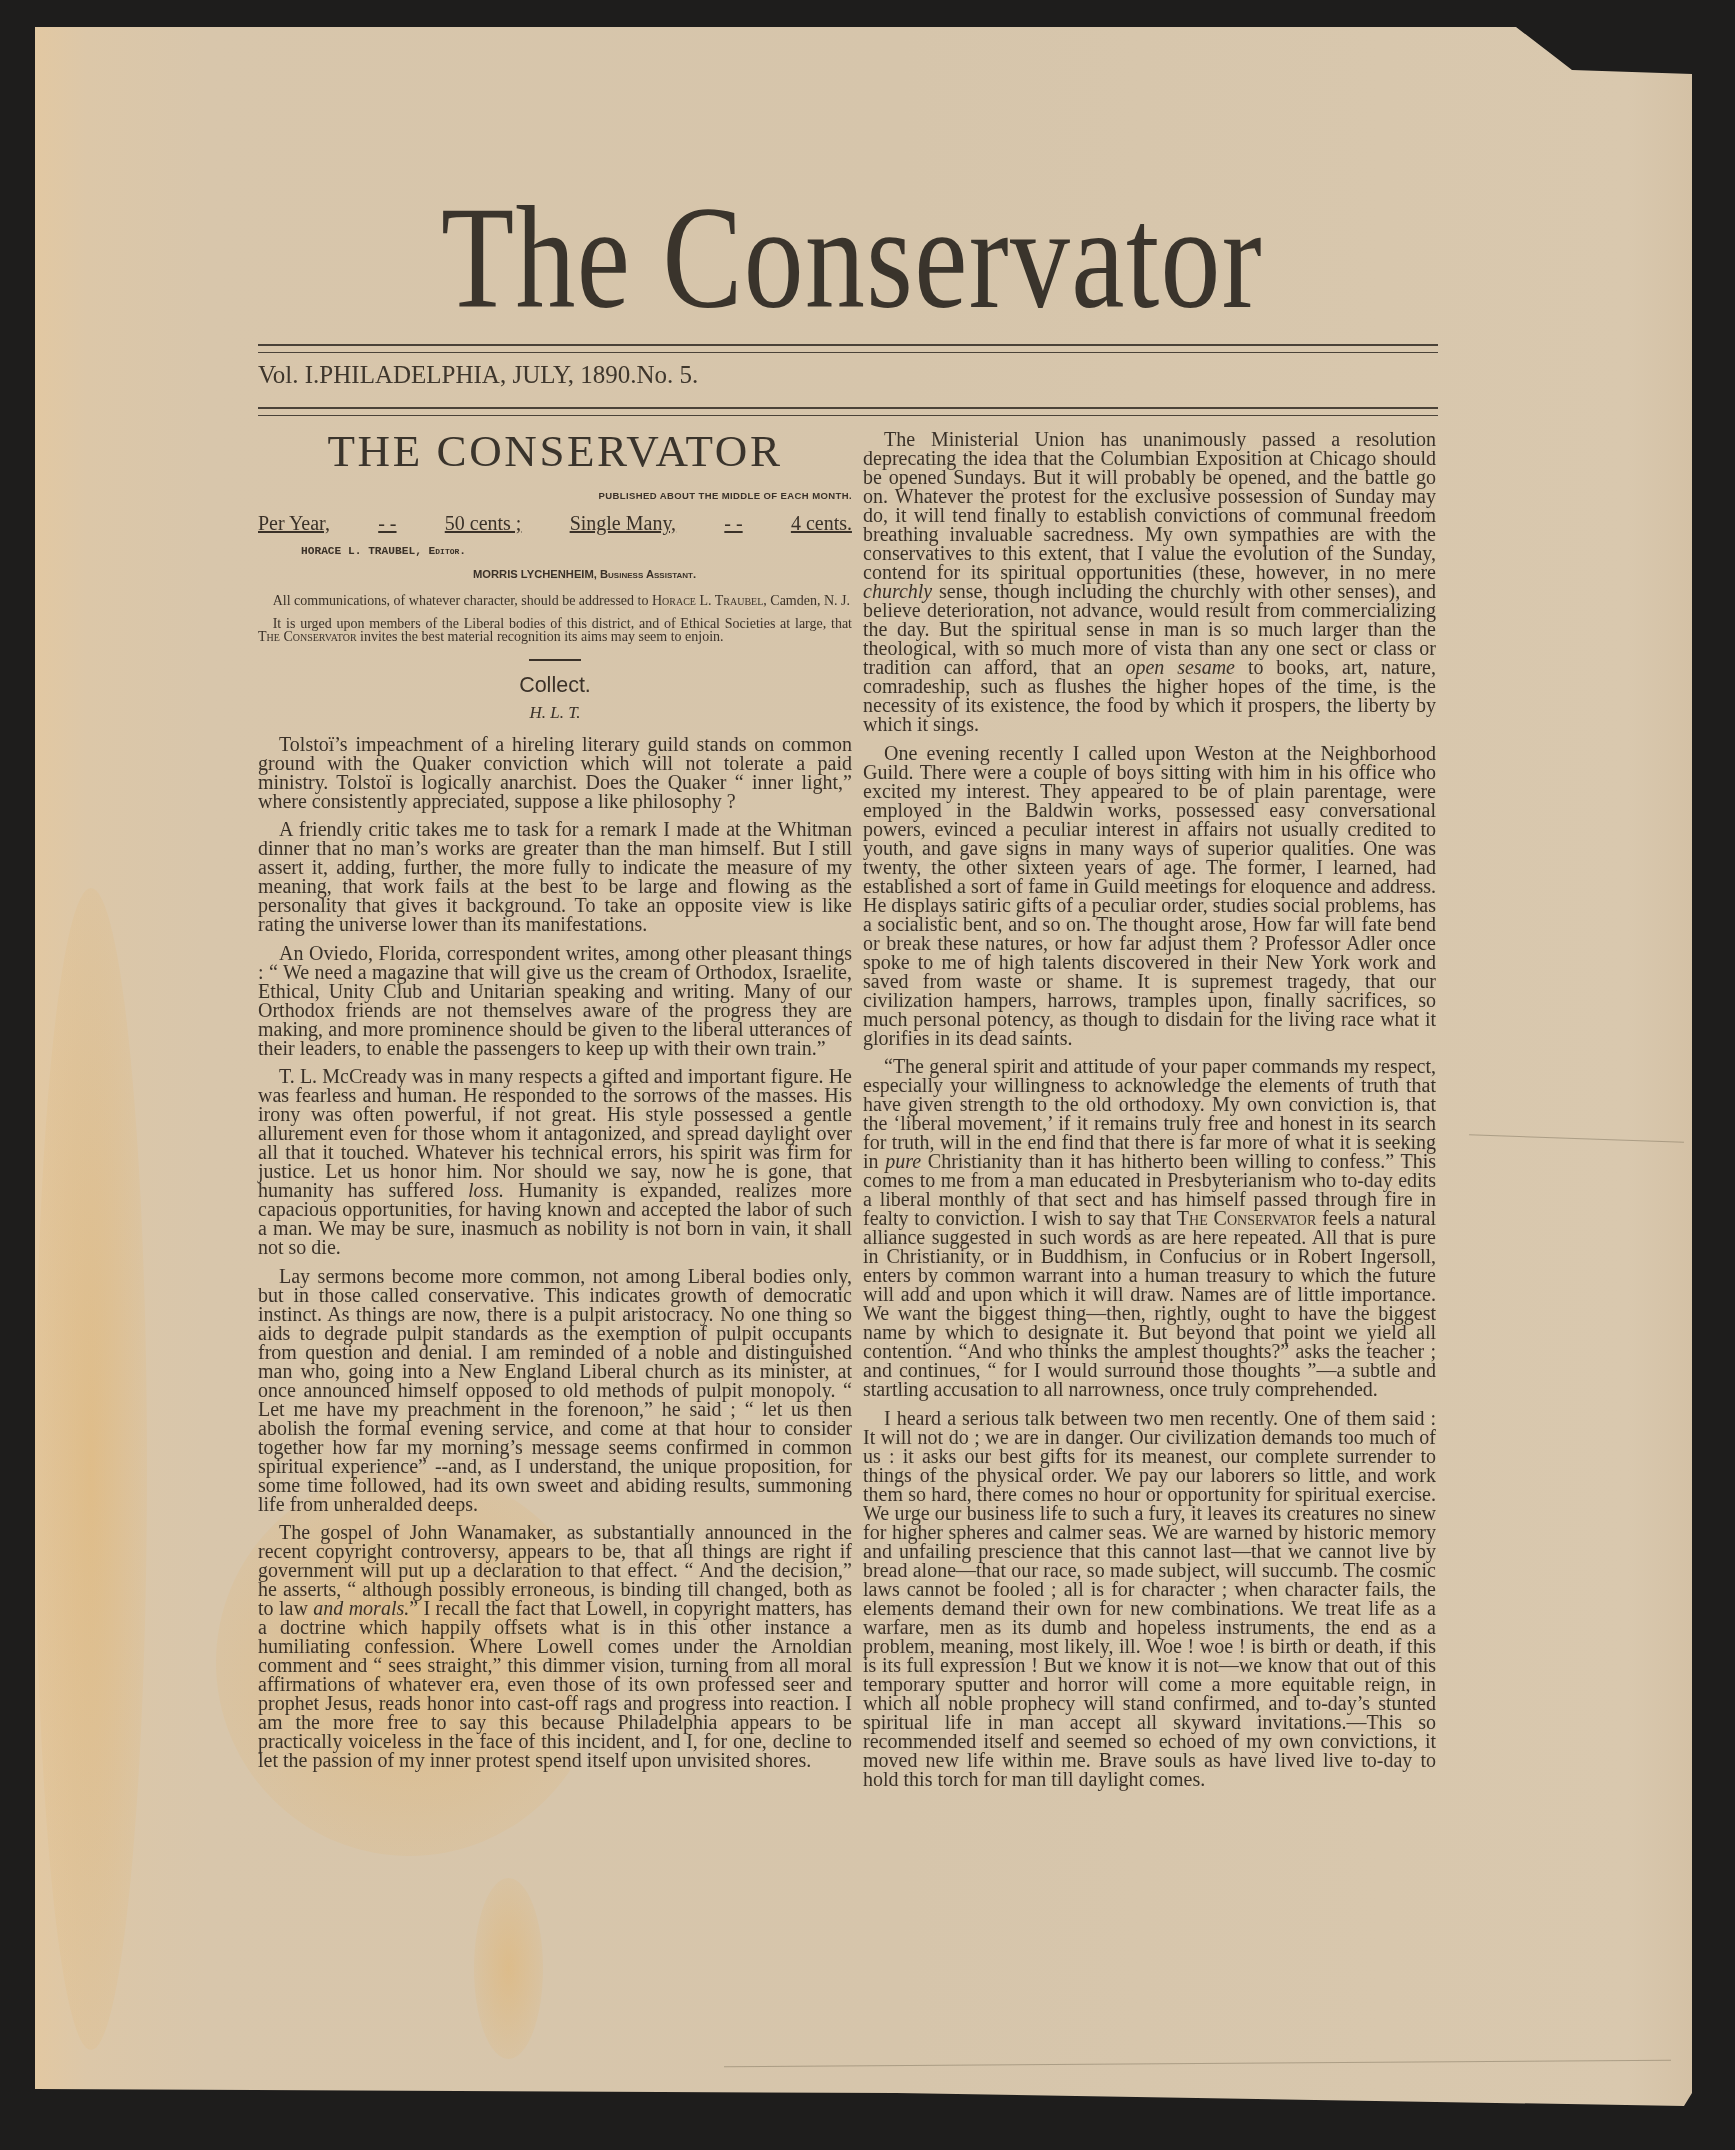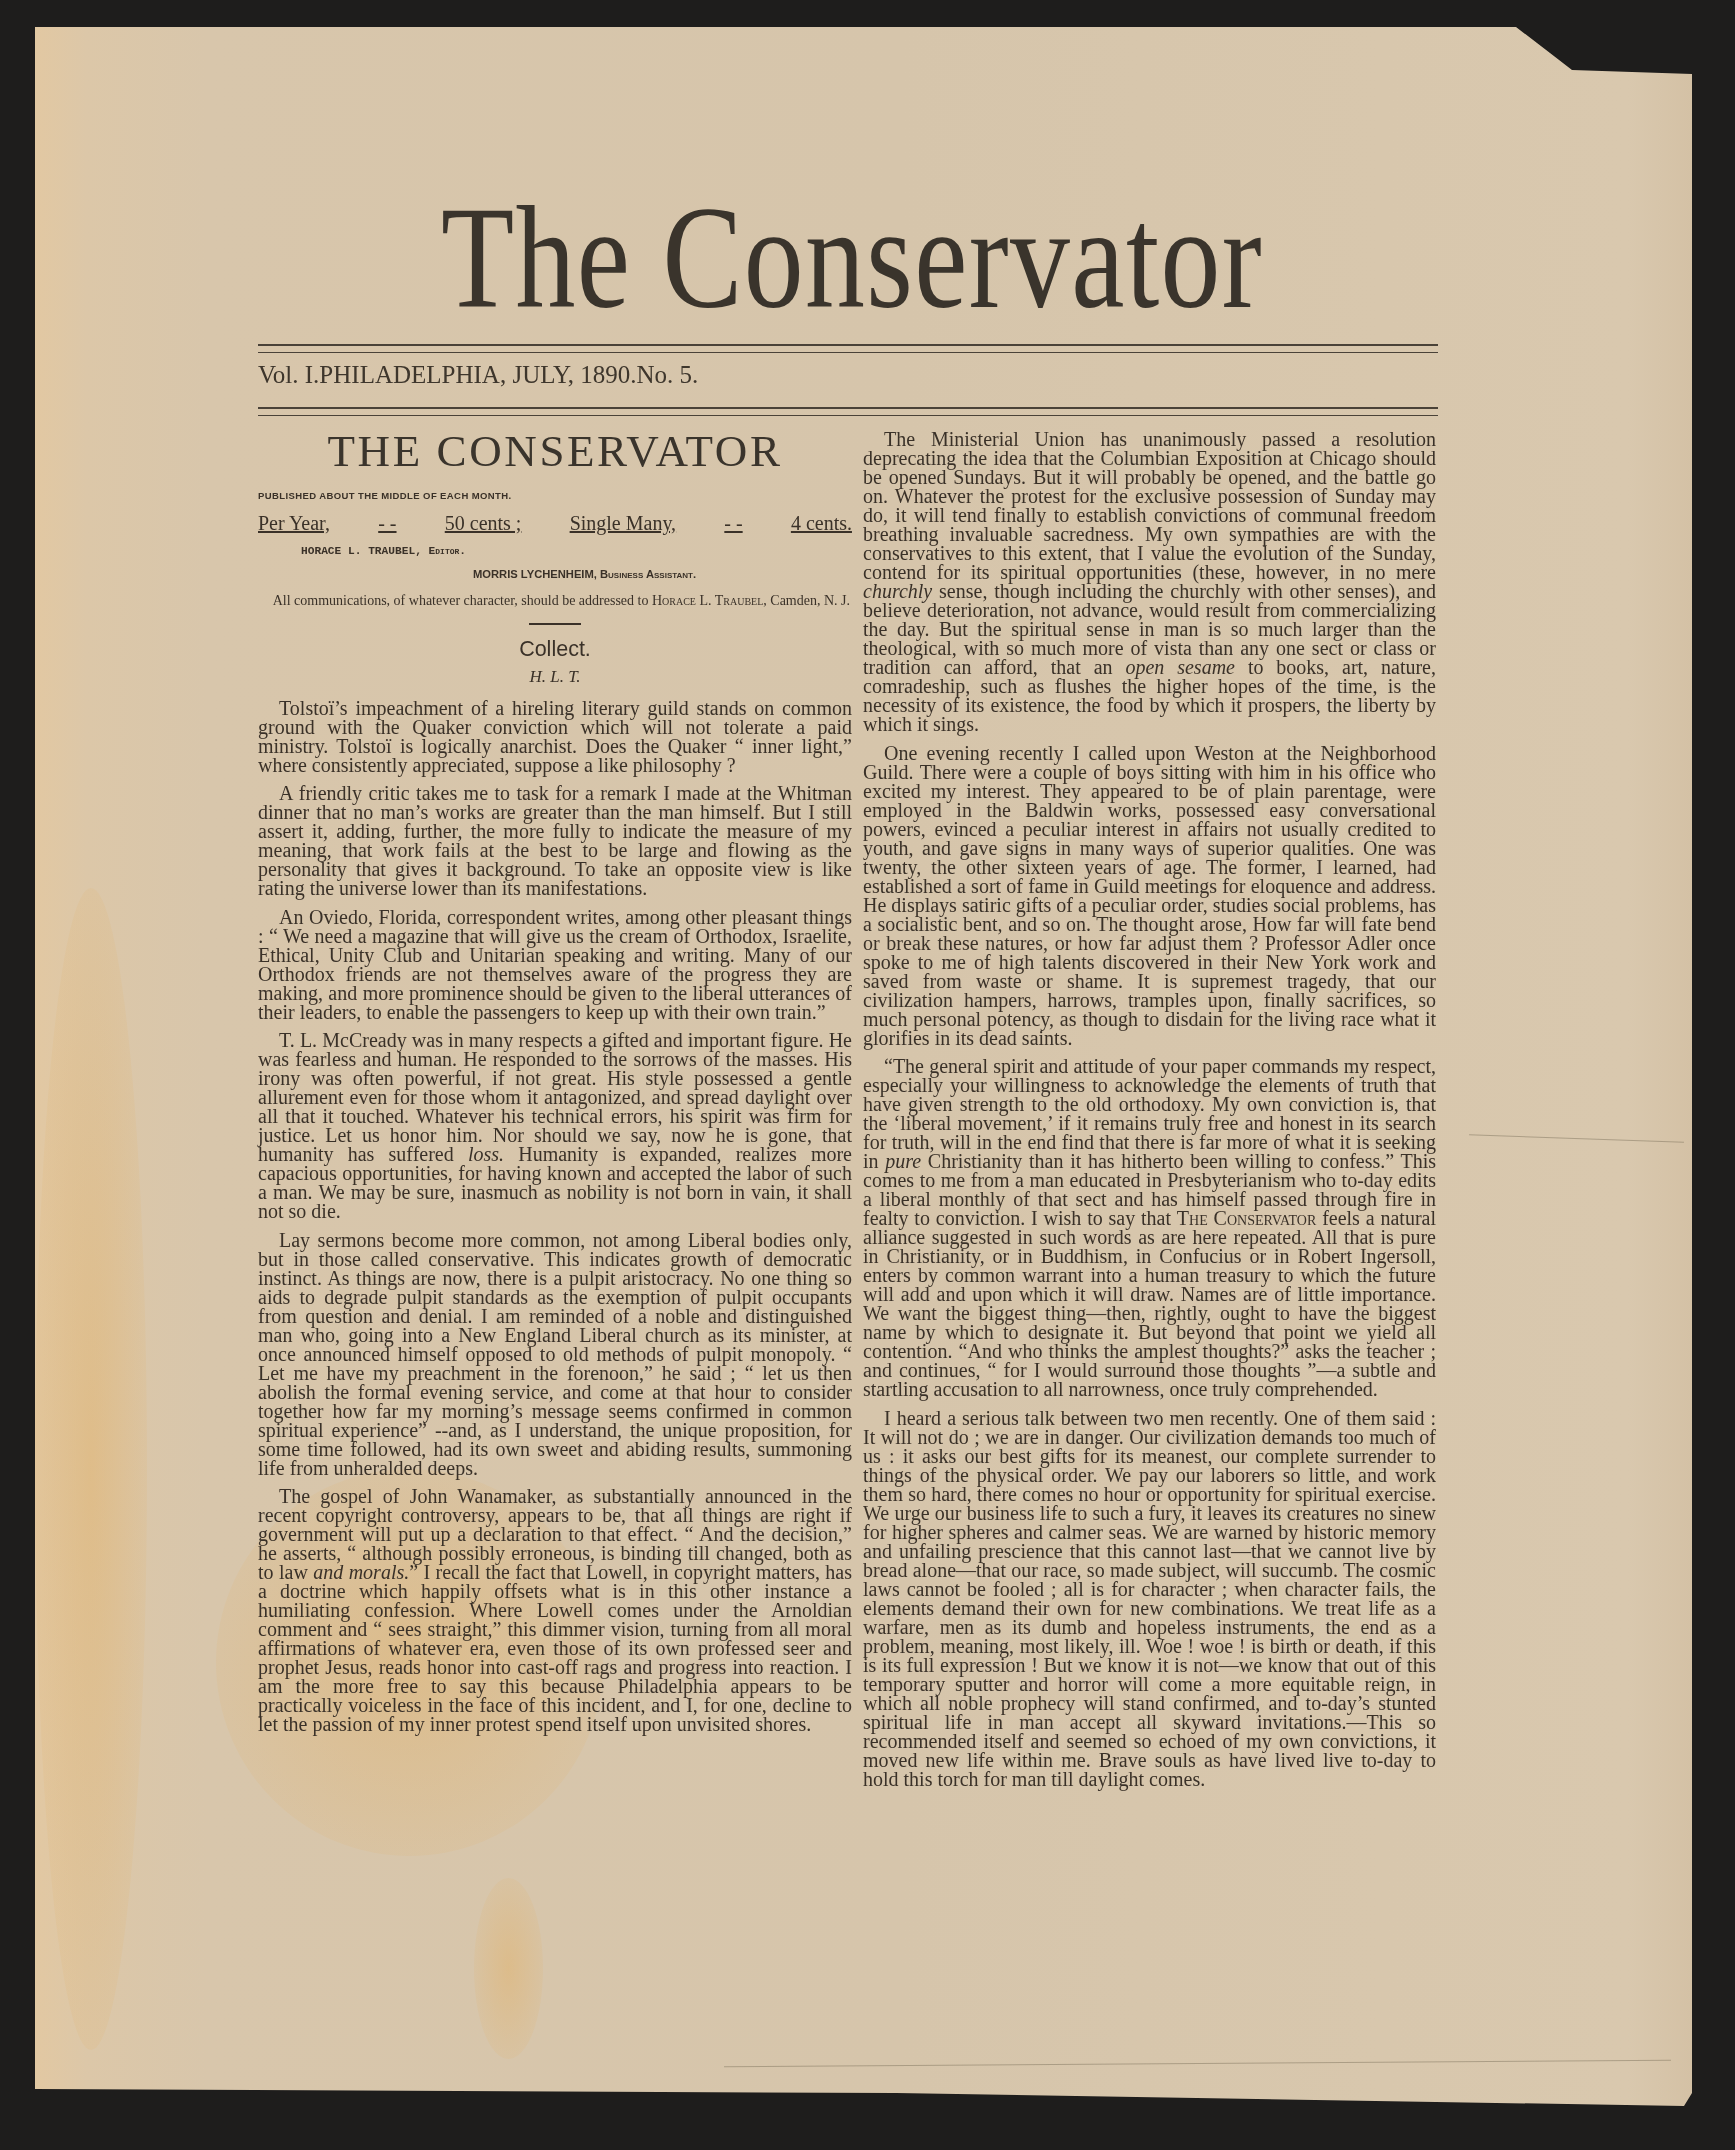--- a/index.html
+++ b/index.html
@@ -34,21 +34,21 @@
     font-size: 25px; color: #3e362c;
   }
   .col {
     position: absolute; font-size: 20px; line-height: 19px; text-align: justify;
     hyphens: manual; color: #3a3128;
   }
   .col p { margin: 0 0 9.5px 0; text-indent: 1.05em; }
   .col-left { left: 258px; top: 426px; width: 594px; }
   .col-right { left: 863px; top: 430px; width: 573px; }
   .pub-title { text-align: center; font-size: 45px; letter-spacing: 2.6px; line-height: 1; margin: 3.4px 0 11.2px 0; color: #3a342c; }
-  .pub-sub { text-align: left; font-family: "Liberation Sans", "DejaVu Sans", sans-serif; font-size: 9.5px; font-weight: bold; letter-spacing: 0.4px; margin-bottom: 9.5px; }
+  .pub-sub { text-align: right; font-family: "Liberation Sans", "DejaVu Sans", sans-serif; font-size: 9.5px; font-weight: bold; letter-spacing: 0.4px; margin-bottom: 9.5px; }
   .price-line { display: flex; justify-content: space-between; font-size: 20px; margin-bottom: 8.6px; text-decoration: underline; }
   .editor { font-family: Liberation Mono, monospace; font-size: 11.2px; font-weight: bold; margin-left: 43px; margin-bottom: 4.3px; }
   .assistant { font-family: "Liberation Sans", "DejaVu Sans", sans-serif; font-size: 11.2px; font-weight: bold; margin-left: 215px; margin-bottom: 10.3px; }
   .small { font-size: 14px; line-height: 13.3px; margin: 0 0 5.2px 0; text-indent: 1.6em; text-align: justify; }
   .sc { font-variant: small-caps; }
   .short-rule { width: 52px; height: 2.2px; background: #3a3128; margin: 15.5px auto 14.6px auto; }
   .section-title { text-align: center; font-family: "Liberation Sans", "DejaVu Sans", sans-serif; font-size: 21.5px; margin: 0 0 7.7px 0; }
   .byline { text-align: center; font-style: italic; font-size: 17px; margin: 0 0 13px 0; }
   em { font-style: italic; }
 </style>
@@ -88,20 +88,21 @@
   </div>
   <div class="editor">
     <span>HORACE L. TRAUBEL,</span>
     <span class="sc">Editor.</span>
   </div>
   <div class="assistant">
     <span>MORRIS LYCHENHEIM,</span>
     <span class="sc">Business Assistant.</span>
   </div>
   <p class="small"><span>All communications, of whatever character, should be addressed to </span><span class="sc">Horace L. Traubel</span><span>, Camden, N. J.</span></p>
+  <p class="small"><span>It is urged upon members of the Liberal bodies of this district, and of Ethical Societies at large, that </span><span class="sc">The Conservator</span><span> invites the best material recognition its aims may seem to enjoin.</span></p>
   <div class="short-rule"></div>
   <div class="section-title">Collect.</div>
   <div class="byline">H. L. T.</div>
   <p>Tolstoï’s impeachment of a hireling literary guild stands on common ground with the Quaker conviction which will not tolerate a paid ministry. Tolstoï is logically anarchist. Does the Quaker “ inner light,” where consistently appreciated, suppose a like philosophy ?</p>
   <p>A friendly critic takes me to task for a remark I made at the Whitman dinner that no man’s works are greater than the man himself. But I still assert it, adding, further, the more fully to indicate the measure of my meaning, that work fails at the best to be large and flowing as the personality that gives it background. To take an opposite view is like rating the universe lower than its manifestations.</p>
   <p>An Oviedo, Florida, correspondent writes, among other pleasant things : “ We need a magazine that will give us the cream of Orthodox, Israelite, Ethical, Unity Club and Unitarian speaking and writing. Many of our Orthodox friends are not themselves aware of the progress they are making, and more prominence should be given to the liberal utterances of their leaders, to enable the passengers to keep up with their own train.”</p>
   <p><span>T. L. McCready was in many respects a gifted and important figure. He was fearless and human. He responded to the sorrows of the masses. His irony was often powerful, if not great. His style possessed a gentle allurement even for those whom it antagonized, and spread daylight over all that it touched. Whatever his technical errors, his spirit was firm for justice. Let us honor him. Nor should we say, now he is gone, that humanity has suffered </span><em>loss.</em><span> Humanity is expanded, realizes more capacious opportunities, for having known and accepted the labor of such a man. We may be sure, inasmuch as nobility is not born in vain, it shall not so die.</span></p>
   <p>Lay sermons become more common, not among Liberal bodies only, but in those called conservative. This indicates growth of democratic instinct. As things are now, there is a pulpit aristocracy. No one thing so aids to degrade pulpit standards as the exemption of pulpit occupants from question and denial. I am reminded of a noble and distinguished man who, going into a New England Liberal church as its minister, at once announced himself opposed to old methods of pulpit monopoly. “ Let me have my preachment in the forenoon,” he said ; “ let us then abolish the formal evening service, and come at that hour to consider together how far my morning’s message seems confirmed in common spiritual experience” --and, as I understand, the unique proposition, for some time followed, had its own sweet and abiding results, summoning life from unheralded deeps.</p>
   <p><span>The gospel of John Wanamaker, as substantially announced in the recent copyright controversy, appears to be, that all things are right if government will put up a declaration to that effect. “ And the decision,” he asserts, “ although possibly erroneous, is binding till changed, both as to law </span><em>and morals.</em><span>” I recall the fact that Lowell, in copyright matters, has a doctrine which happily offsets what is in this other instance a humiliating confession. Where Lowell comes under the Arnoldian comment and “ sees straight,” this dimmer vision, turning from all moral affirmations of whatever era, even those of its own professed seer and prophet Jesus, reads honor into cast-off rags and progress into reaction. I am the more free to say this because Philadelphia appears to be practically voiceless in the face of this incident, and I, for one, decline to let the passion of my inner protest spend itself upon unvisited shores.</span></p>
 </div>

